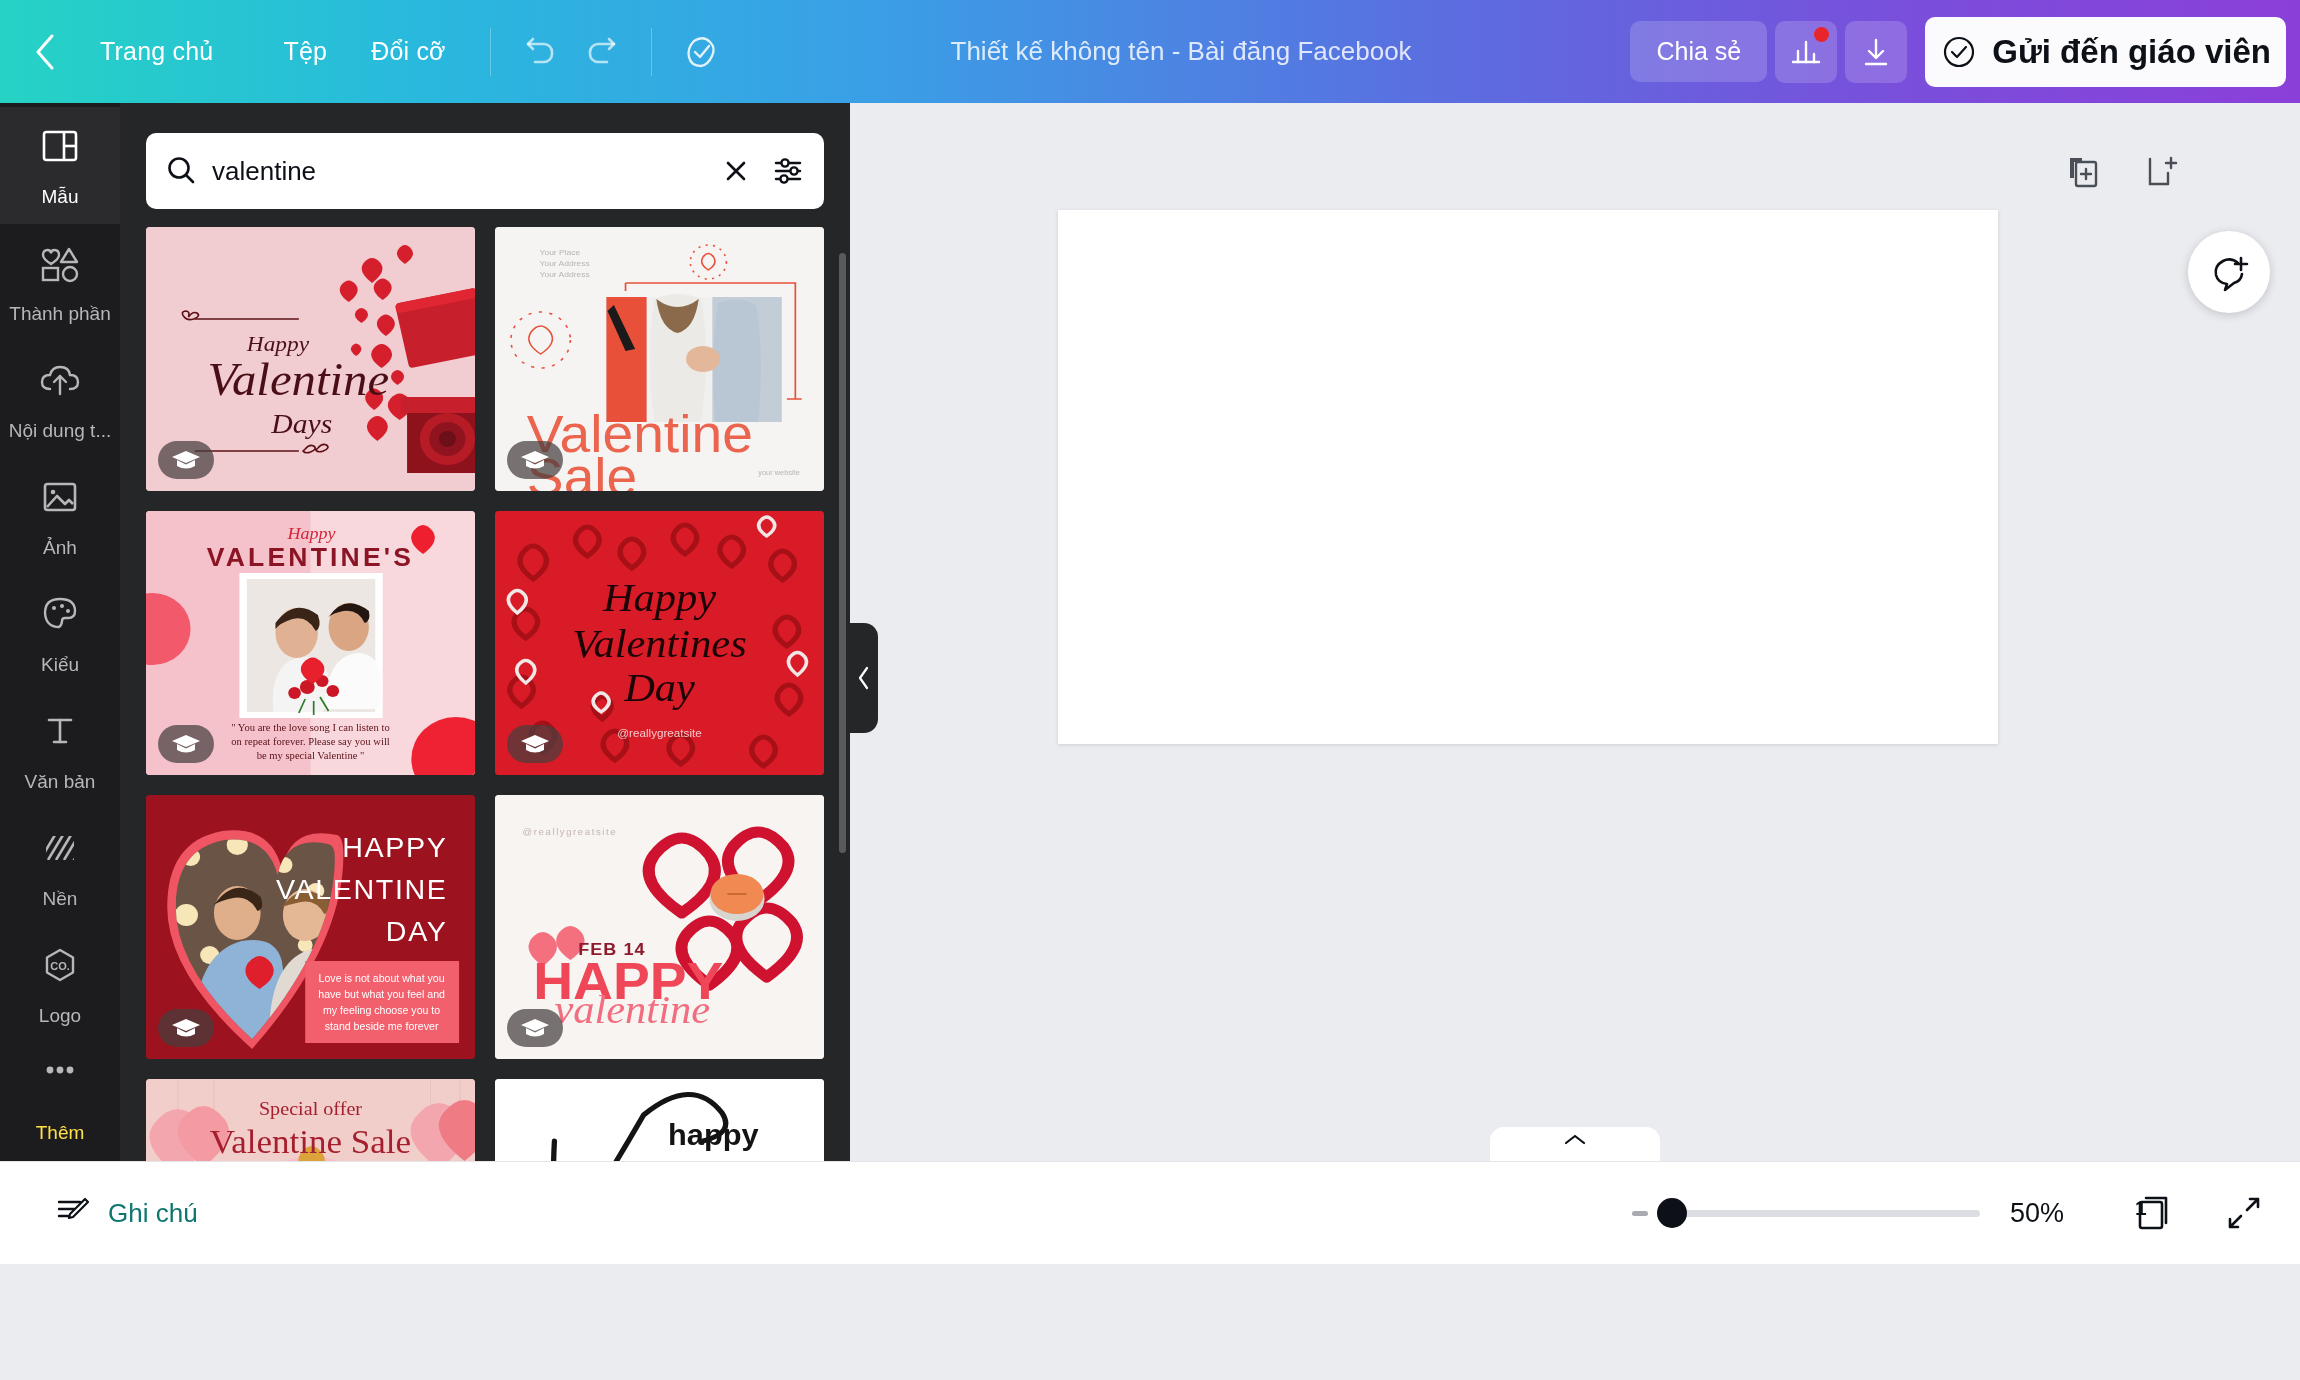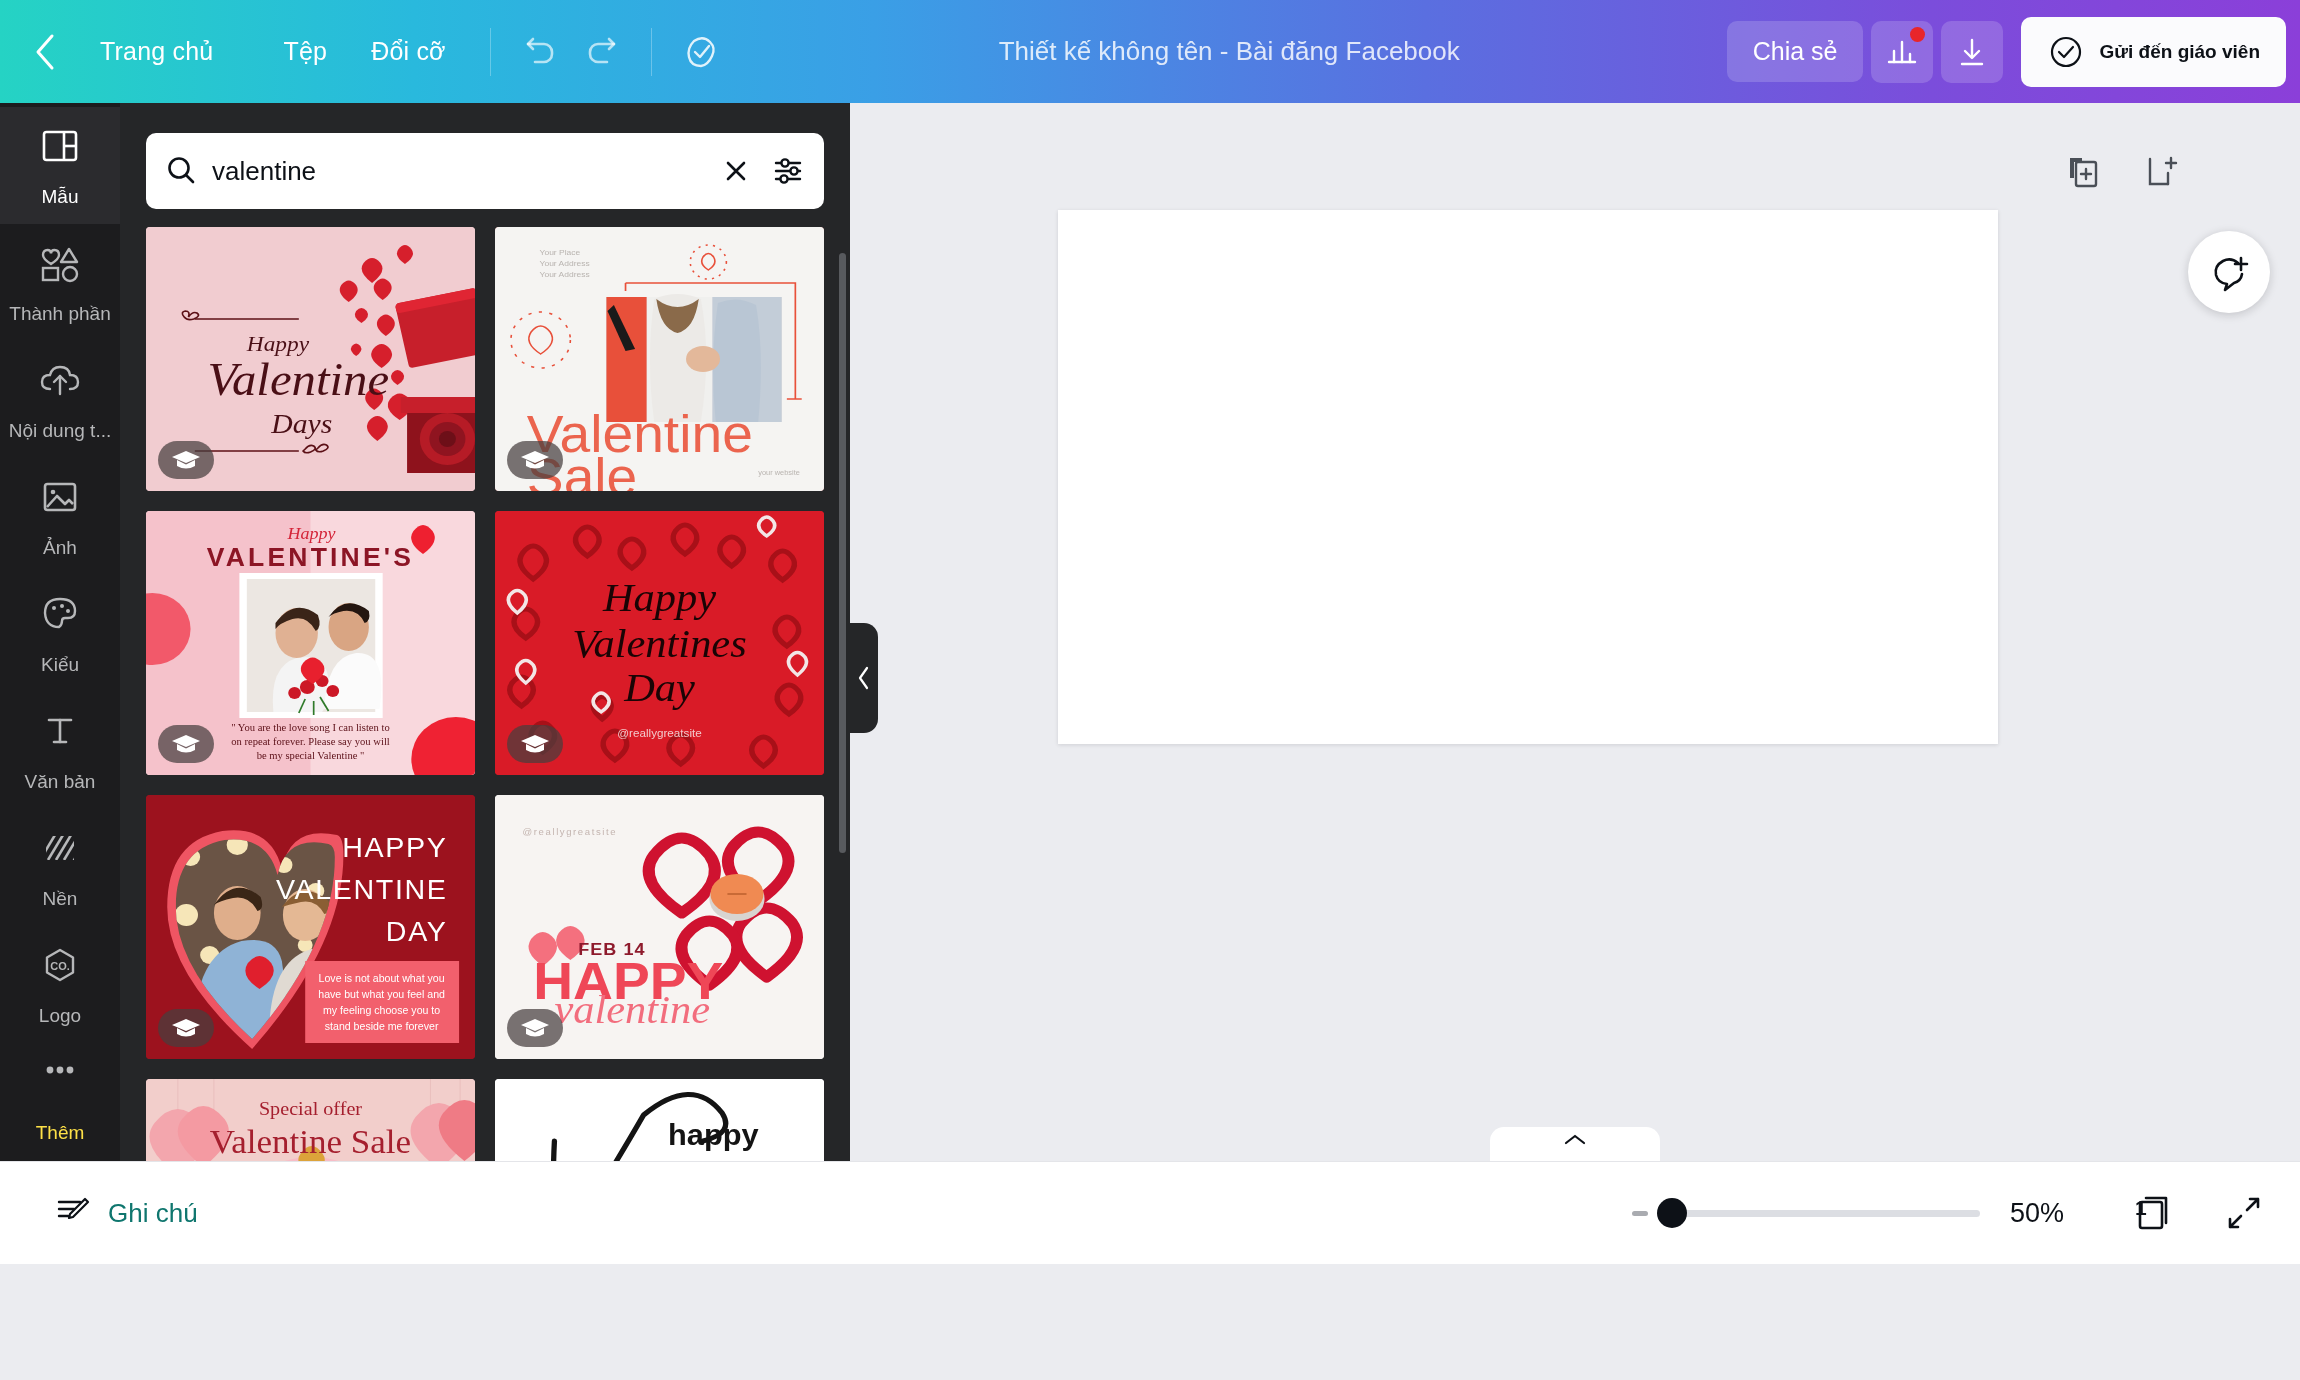--- a/index.html
+++ b/index.html
@@ -49,22 +49,22 @@
     background: rgba(255,255,255,.17); cursor: pointer;
     display: flex; align-items: center; justify-content: center; position: relative;
   }
   .dot-badge {
     position: absolute; top: 6px; right: 8px;
     width: 15px; height: 15px; border-radius: 50%;
   }
   .tb-submit {
     display: flex; align-items: center; gap: 14px;
     background: #fbfbfd; color: #0d1117;
-    font-size: 19px; font-weight: 600;
-    padding: 16px 26px; border-radius: 10px; cursor: pointer;
+    font-size: 33px; font-weight: 600;
+    padding: 16px 15px; border-radius: 10px; cursor: pointer;
     margin-left: 10px; white-space: nowrap;
   }
 
   
   .bodyrow { flex: 1; display: flex; min-height: 0; position: relative; }
 
   
   .rail {
     width: 120px; flex: 0 0 120px; background: #1c1c1e;
     display: flex; flex-direction: column; align-items: stretch;

